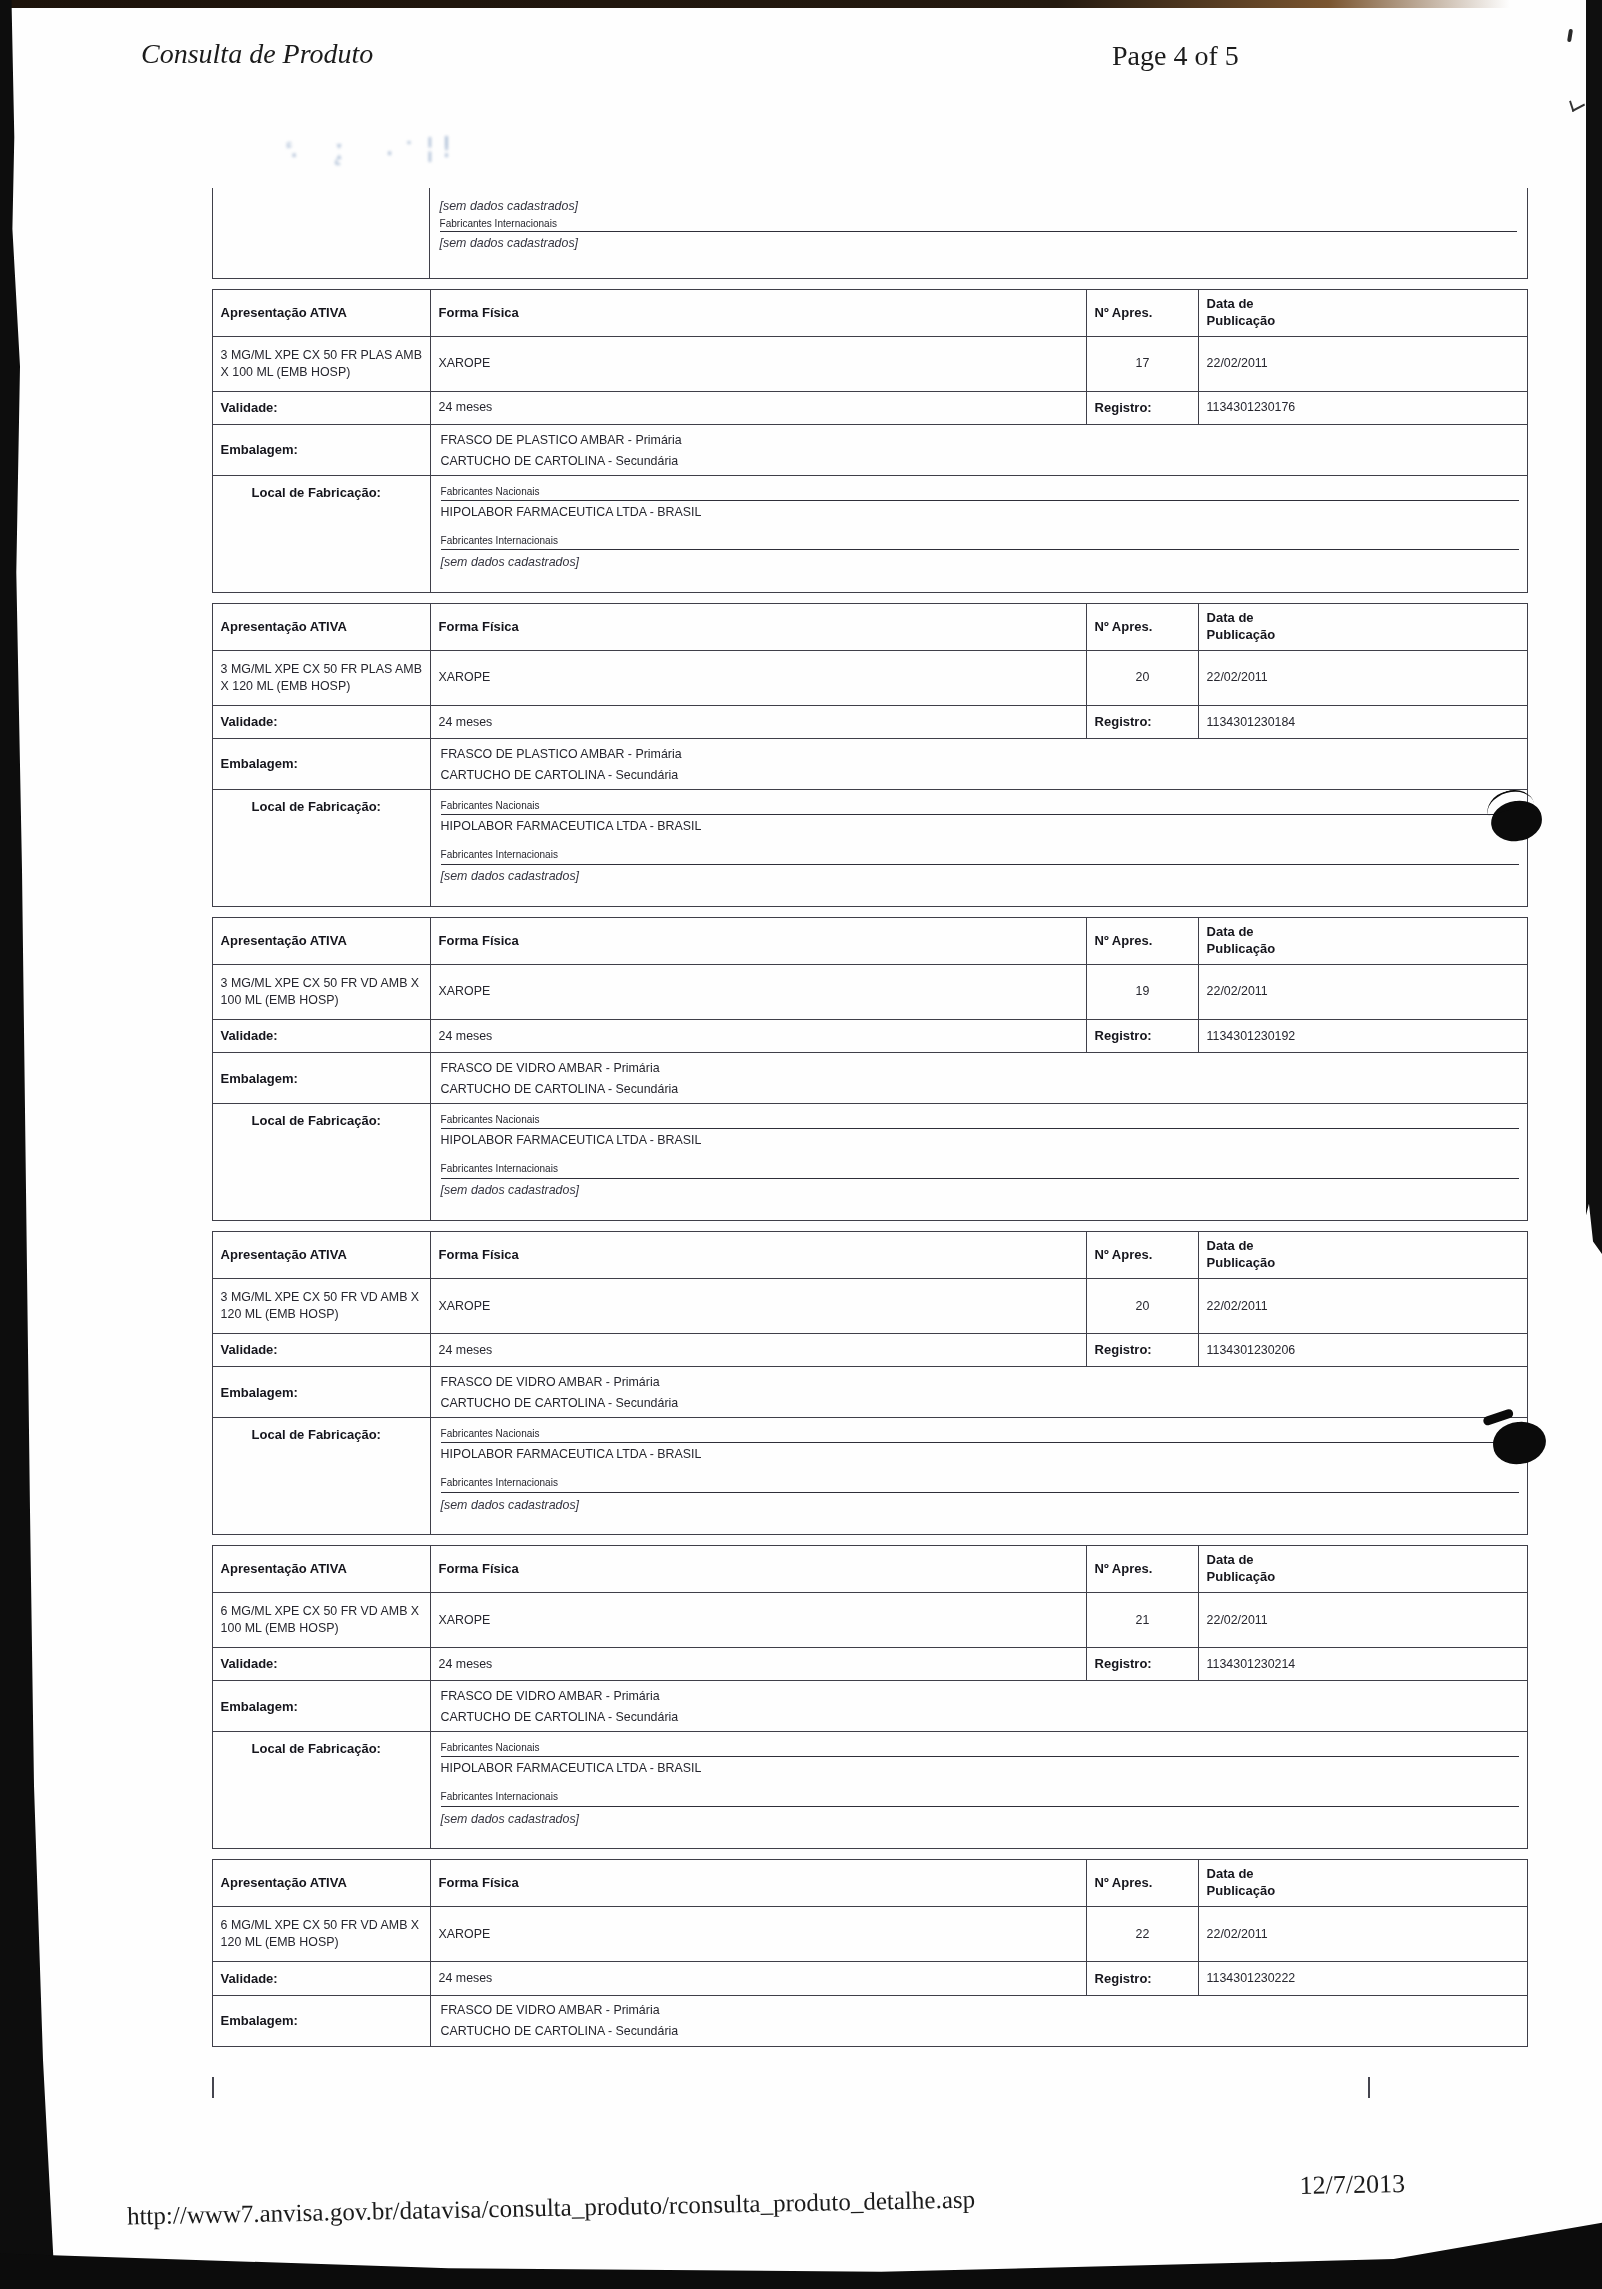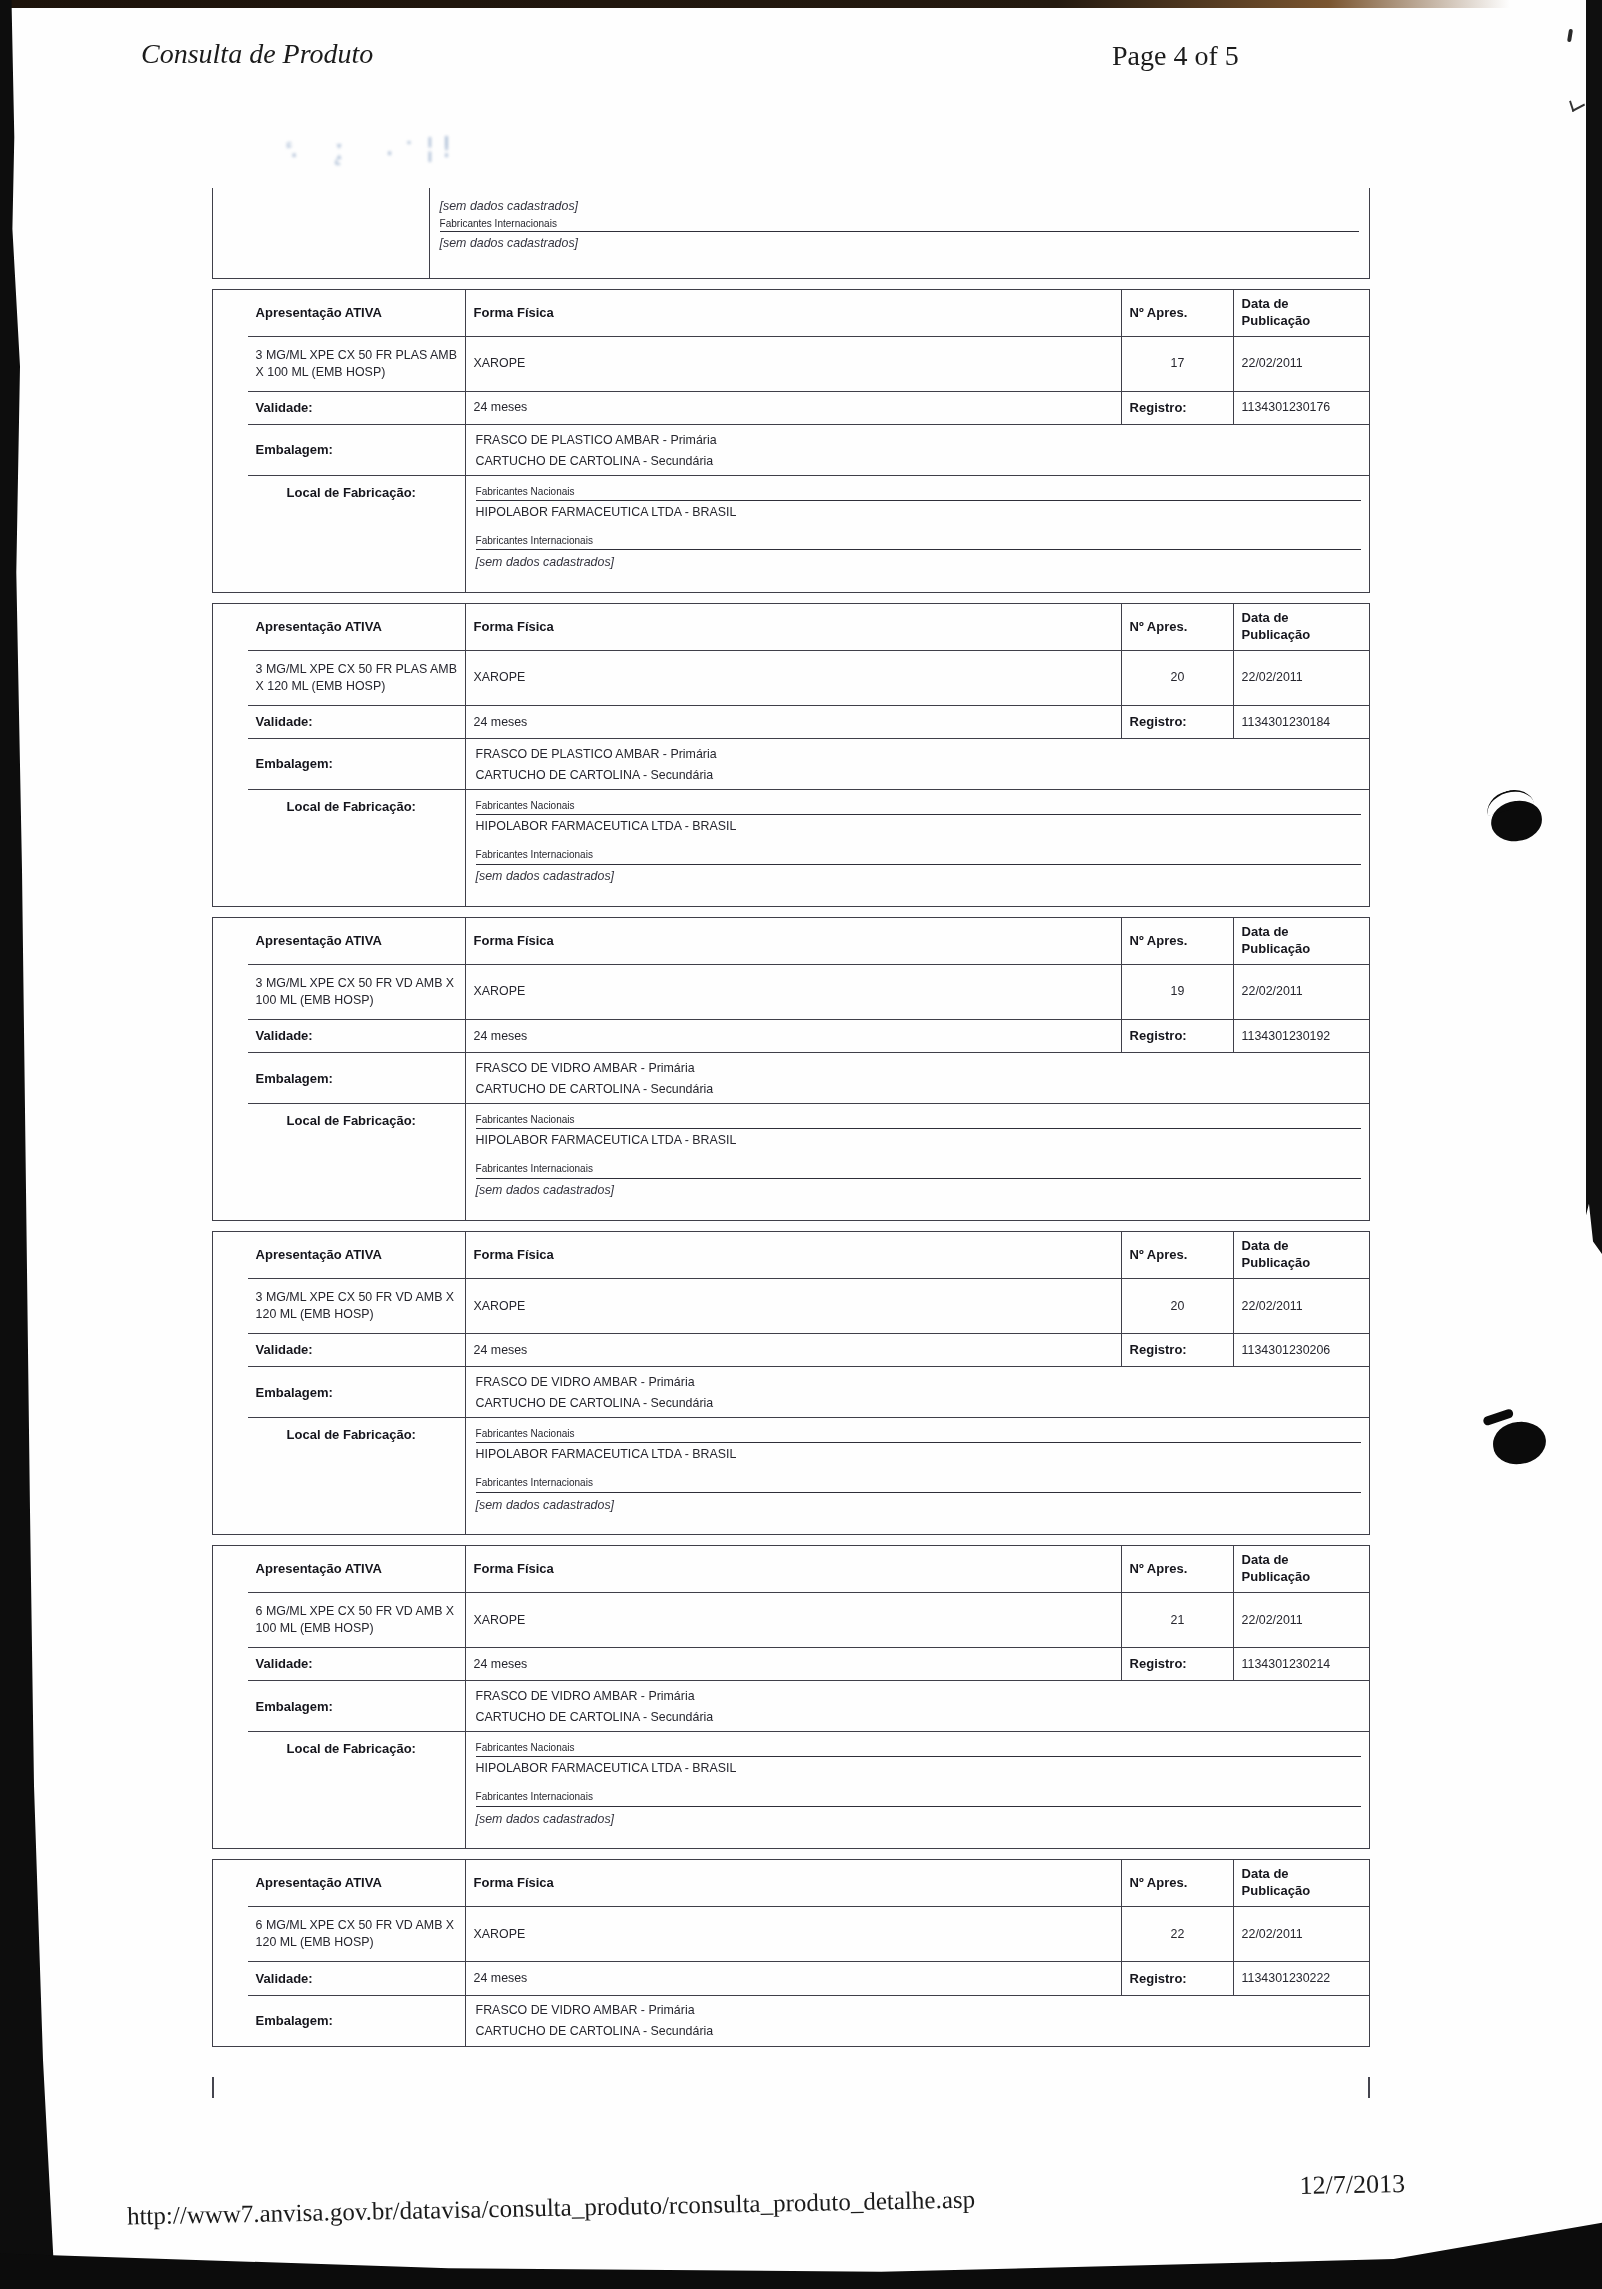--- a/index.html
+++ b/index.html
@@ -12,25 +12,25 @@
              font-size:28px;color:#1c1c1c;}
   .footer{position:absolute;left:0;top:2181px;width:1602px;height:57px;transform:rotate(-1.15deg);
           font-family:"Liberation Serif","DejaVu Serif",serif;color:#1b1b1b;}
   .footer-url{position:absolute;left:127px;top:7.6px;font-size:25px;}
   .footer-date{position:absolute;left:1300px;top:0;font-size:26px;}
   
   .stamp{position:absolute;left:282px;top:130px;width:191px;height:52px;color:#6d8cb6;opacity:.55;
          filter:blur(1.5px);font-size:29px;letter-spacing:7.6px;font-family:"DejaVu Sans",sans-serif;}
   .stamp span{position:absolute;}
   
-  .tablewrap{position:absolute;left:212px;top:188px;width:1158px;}
+  .tablewrap{position:absolute;left:212px;top:188px;width:1316px;}
   .carryover{height:91px;border:1.9px solid #3f3f49;border-top:none;display:flex;box-sizing:border-box;}
   .co-left{width:217px;border-right:1.9px solid #3f3f49;box-sizing:border-box;}
   .co-right{flex:1;padding:7.6px 9.6px 0 9.6px;}
-  .block{border:1.9px solid #3f3f49;margin-top:9.6px;box-sizing:border-box;padding-left:35px;}
+  .block{border:1.9px solid #3f3f49;margin-top:9.6px;box-sizing:border-box;}
   .row{display:grid;grid-template-columns:217px 656px 112px 1fr;border-top:1.9px solid #3f3f49;}
   .row:first-child{border-top:none;}
   .cell{border-left:1.9px solid #3f3f49;box-sizing:border-box;padding:1.9px 5.7px 1.9px 7.6px;display:flex;
         align-items:center;font-size:12.4px;line-height:1.35;}
   .cell:first-child{border-left:none;}
   .span3{grid-column:2/5;display:block;padding:3.8px 7.6px 1.9px 9.6px;}
   .r-head{height:46px}.r-prod{height:54px}.r-val{height:32.5px}.r-emb{height:50px}.r-loc{height:116px}
   .head{font-weight:bold;color:#15151c;font-size:13px;}
   .narrow{max-width:76px;line-height:1.3;}
   .center{justify-content:center;padding-left:0;padding-right:0;}

